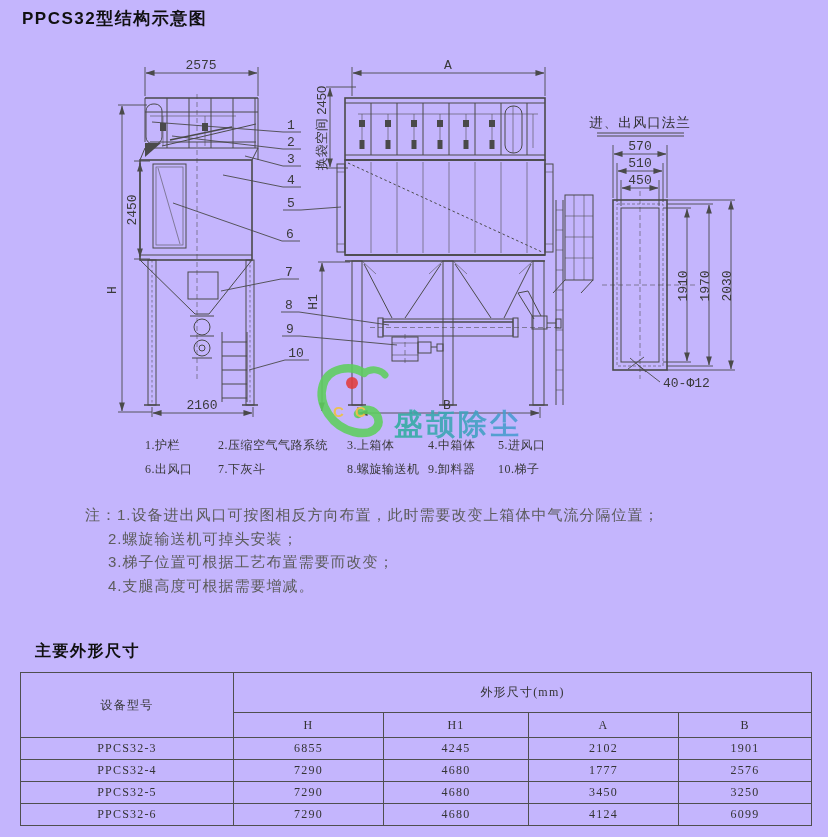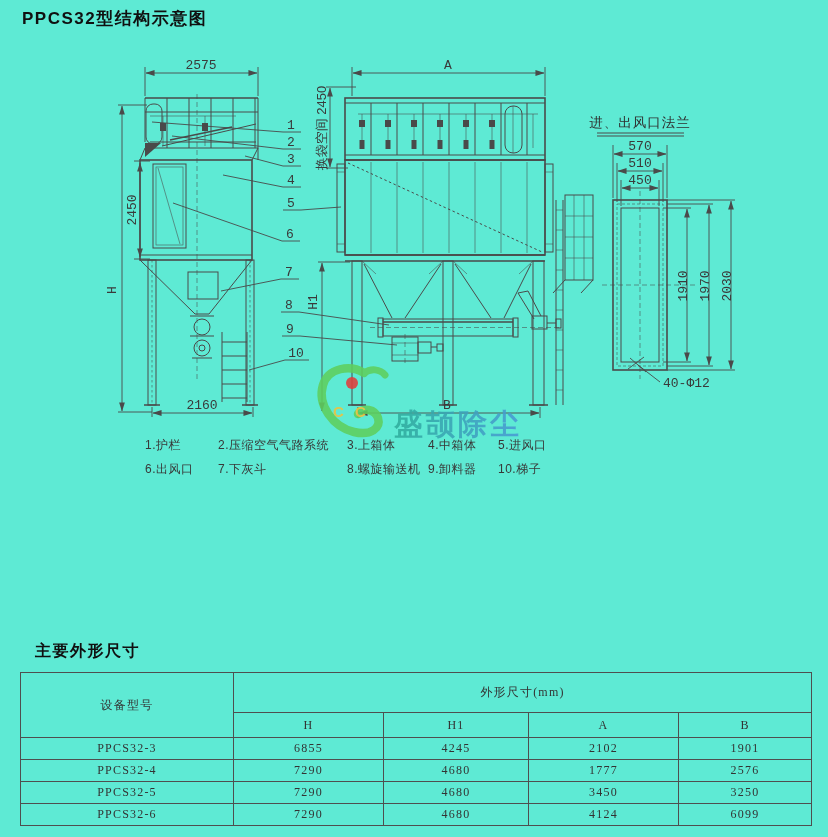--- a/index.html
+++ b/index.html
@@ -1,29 +1,29 @@
 <!DOCTYPE html>
 <html><head>
 <meta charset="utf-8">
 <style>
   html,body{margin:0;padding:0;background:#fff;}
-  .page{position:relative;width:828px;height:837px;background:#5eead4;overflow:hidden;
+  .page{position:relative;width:828px;height:837px;background:#c4b5fd;overflow:hidden;
         font-family:"Liberation Sans",sans-serif;}
   .title{position:absolute;left:22px;top:7px;font-size:17px;font-weight:bold;
          letter-spacing:1.5px;color:#101010;}
   svg.drawing{position:absolute;left:0;top:50px;}
   .ln{stroke:#4a4a4a;fill:none;stroke-width:1;}
   .thk{stroke-width:1.6;}
   .thin{stroke-width:.7;opacity:.8;}
   .dsh{stroke-dasharray:5 3;}
   .hid{stroke-dasharray:2.5 2.5;}
   .dim{stroke:#4a4a4a;fill:none;stroke-width:.9;}
   .txt{fill:#3a3a3a;font-family:"Liberation Mono",monospace;font-size:13px;}
   .cn{font-family:"Liberation Sans",sans-serif;}
-  .parts span{position:absolute;font-family:Liberation Sans, sans-serif;font-size:12px;
+  .parts span{position:absolute;font-family:Liberation Serif, serif;font-size:12px;
               color:#383838;letter-spacing:.5px;white-space:nowrap;}
   .notes{position:absolute;left:85px;top:503px;width:740px;font-size:15px;color:#5c5c5c;
          letter-spacing:1px;line-height:23.5px;}
   .notes .ind{margin-left:23px;}
   .sec-heading{position:absolute;left:20px;top:641px;font-size:16px;font-weight:bold;
                letter-spacing:1.5px;color:#101010;margin-left:15px;}
   table.dimtab{position:absolute;left:20px;top:672px;border-collapse:collapse;
                font-family:"Liberation Serif",serif;font-size:12px;color:#333;
                table-layout:fixed;width:791px;}
   table.dimtab th,table.dimtab td{border:1px solid #4f4f4f;text-align:center;
@@ -243,20 +243,26 @@
     <span style="left:347px;top:437px">3.上箱体</span>
     <span style="left:428px;top:437px">4.中箱体</span>
     <span style="left:498px;top:437px">5.进风口</span>
     <span style="left:145px;top:461px">6.出风口</span>
     <span style="left:218px;top:461px">7.下灰斗</span>
     <span style="left:347px;top:461px">8.螺旋输送机</span>
     <span style="left:428px;top:461px">9.卸料器</span>
     <span style="left:498px;top:461px">10.梯子</span>
   </div>
 
+  <div class="notes">
+    <div><span>注：</span><span>1.设备进出风口可按图相反方向布置，此时需要改变上箱体中气流分隔位置；</span></div>
+    <div class="ind">2.螺旋输送机可掉头安装；</div>
+    <div class="ind">3.梯子位置可根据工艺布置需要而改变；</div>
+    <div class="ind">4.支腿高度可根据需要增减。</div>
+  </div>
 
   <div class="sec-heading">主要外形尺寸</div>
 
   <table class="dimtab">
     <colgroup>
         <col style="width:213px">
         <col style="width:150px">
         <col style="width:145px">
         <col style="width:150px">
         <col style="width:133px">

